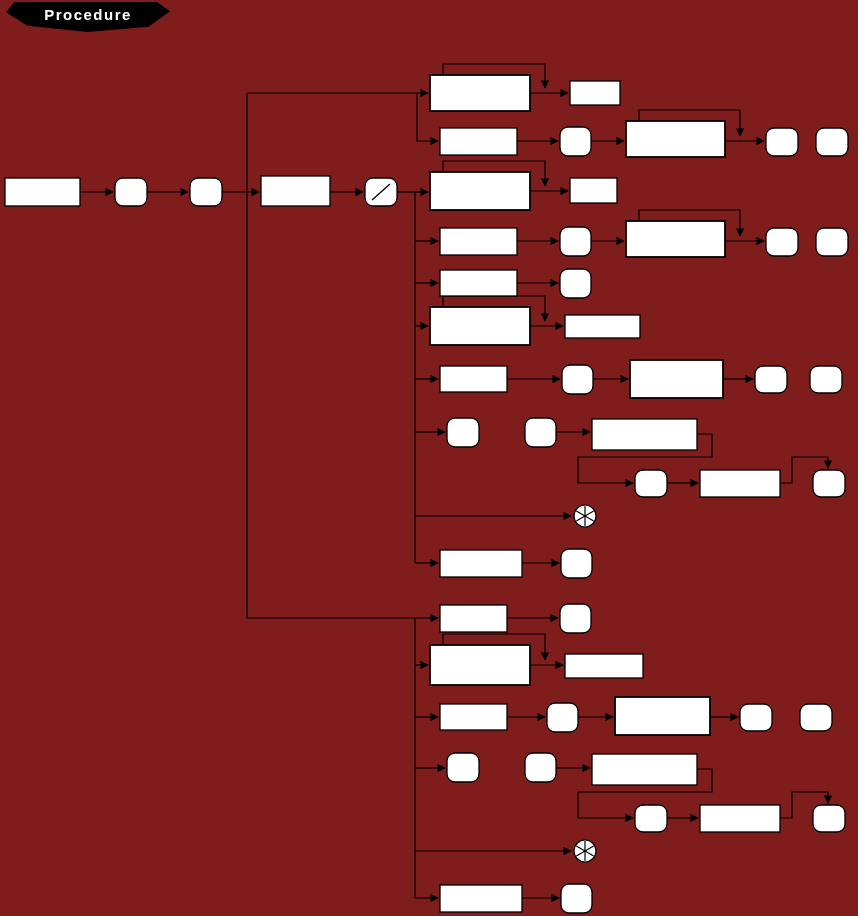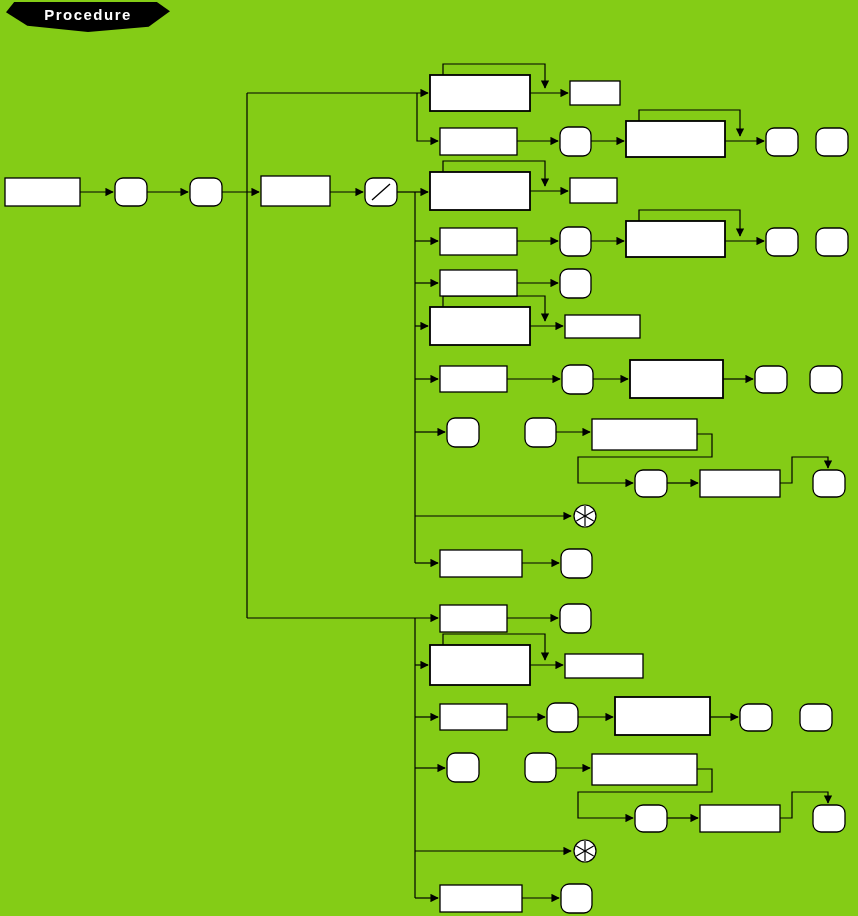--- a/index.html
+++ b/index.html
@@ -8,21 +8,21 @@
     width: 858px;
     height: 916px;
     background: #ffffff;
     overflow: hidden;
     font-family: "Liberation Sans", sans-serif;
   }
   .page {
     position: relative;
     width: 858px;
     height: 916px;
-    background: #84cc16;
+    background: #7f1d1d;
   }
   .flow {
     position: absolute;
     left: 0;
     top: 0;
   }
   .badge {
     position: absolute;
     left: 6px;
     top: 1px;

